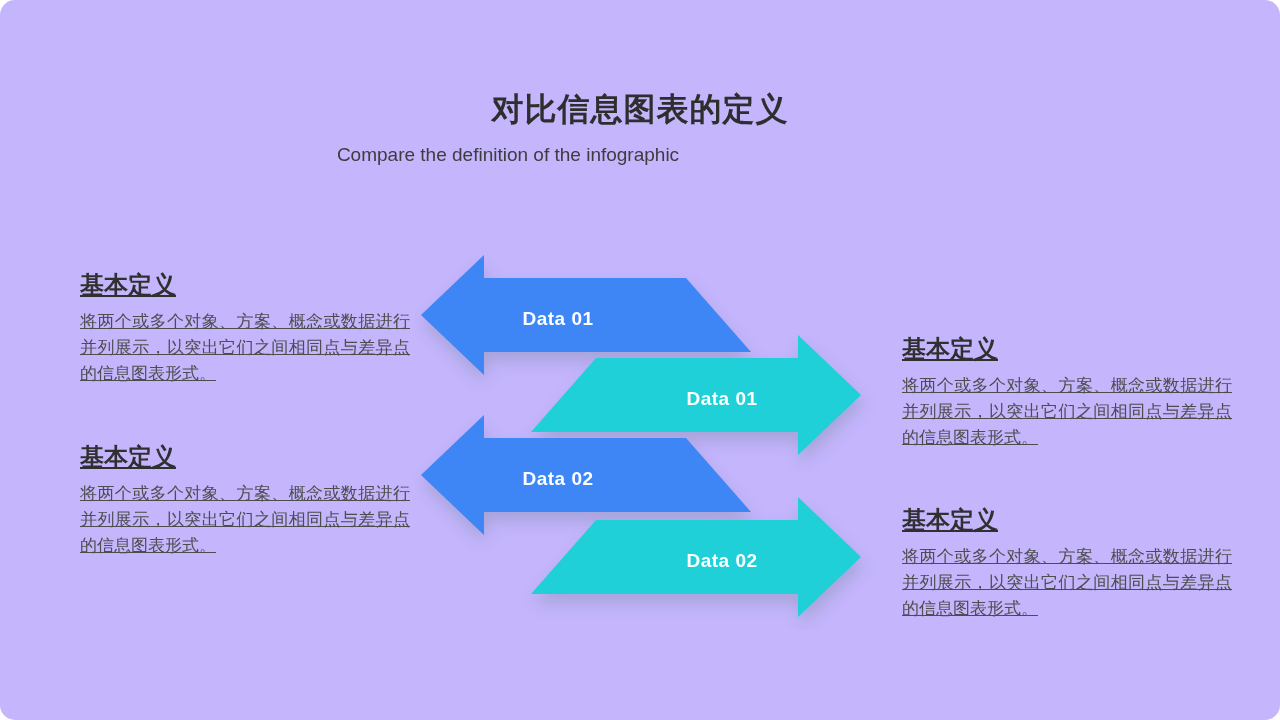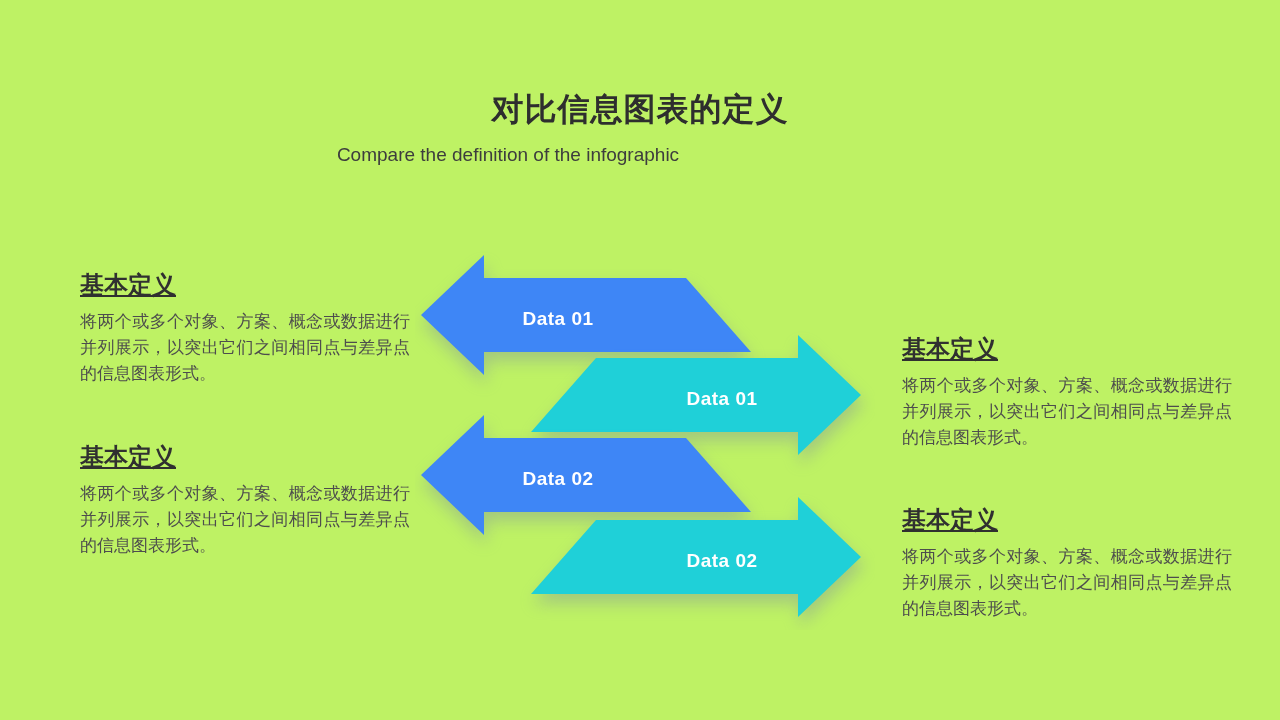--- a/index.html
+++ b/index.html
@@ -1,37 +1,38 @@
 <!DOCTYPE html>
 <html><head>
 <meta charset="utf-8">
 <style>
   html,body{margin:0;padding:0;background:#ffffff;}
   .slide{
-    position:relative;width:1280px;height:720px;background:#bef264;overflow:hidden;
+    position:relative;width:1280px;height:720px;background:#c4b5fd;overflow:hidden;
     font-family:"Liberation Sans","DejaVu Sans",sans-serif;
+    border-radius:15px;
   }
   .title{
     position:absolute;top:90px;left:0;width:1280px;text-align:center;
     font-size:32px;line-height:38px;font-weight:800;color:#2e2e2e;letter-spacing:1px;
   }
   .subtitle{
     position:absolute;top:143px;left:0;width:1016px;text-align:center;
     font-size:19px;line-height:24px;font-weight:400;color:#3d3d3d;
   }
   .block{position:absolute;width:330px;}
   .block-left-1{left:80px;top:270px;}
   .block-left-2{left:80px;top:442px;}
   .block-right-1{left:902px;top:334px;}
   .block-right-2{left:902px;top:505px;}
   .block h3{
     margin:0 0 9px 0;font-size:24px;line-height:30px;font-weight:700;color:#303030;text-decoration:underline;
   }
   .block p{
-    margin:0;font-size:17px;line-height:26px;color:#4d4d4d;text-align:justify;
+    margin:0;font-size:17px;line-height:26px;color:#4d4d4d;text-align:justify;text-decoration:underline;
   }
   .arrows{position:absolute;left:415px;top:250px;width:460px;height:380px;}
   .arrow-shape{filter:drop-shadow(2px 9px 8px rgba(122,138,164,0.40));}
   .arrow-label{
     font-family:"Liberation Sans","DejaVu Sans",sans-serif;
     font-size:19px;font-weight:700;fill:#ffffff;letter-spacing:0.5px;
   }
 </style>
 </head>
 <body>

